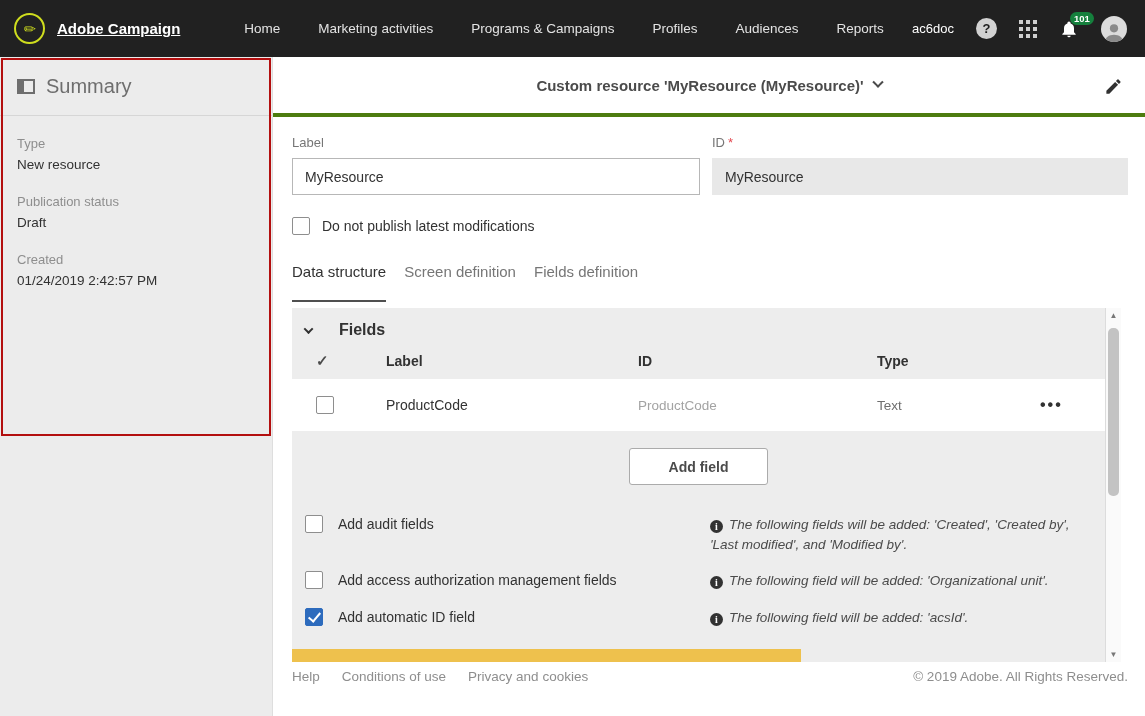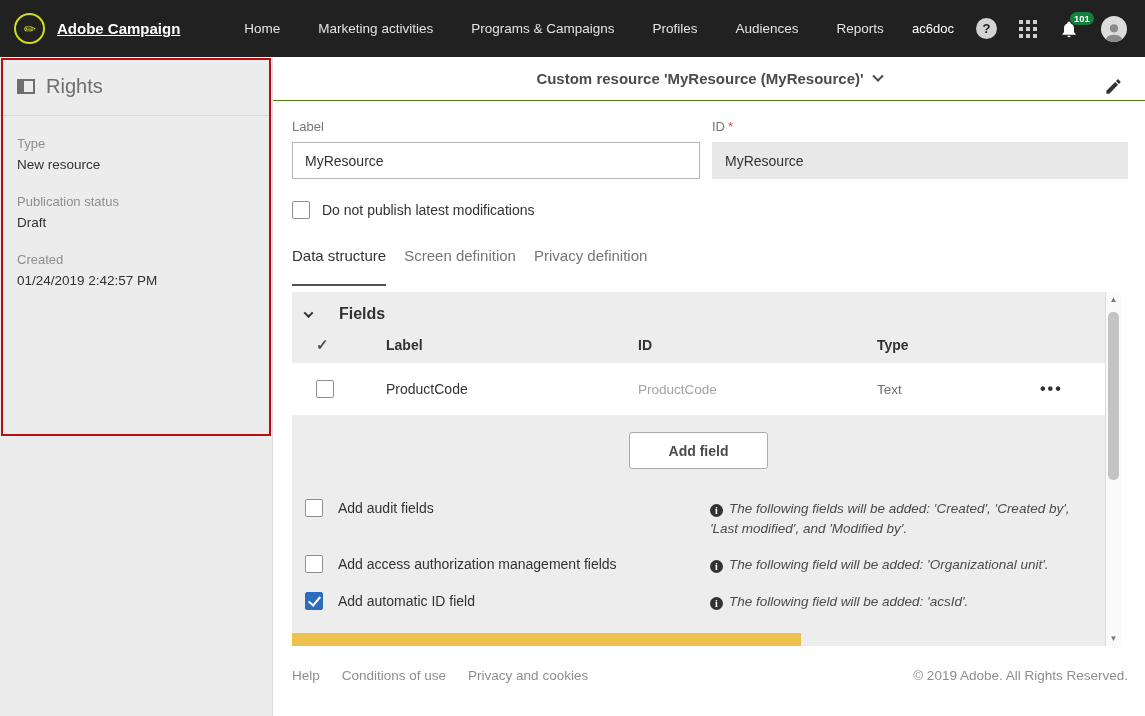--- a/index.html
+++ b/index.html
@@ -60,21 +60,21 @@
   .sfield .svalue { font-size:13.5px; color:#323232; }
 
   .annotation {
     position:absolute; left:1px; top:58px; width:270px; height:378px;
     border:2px solid #b30f0f; pointer-events:none; z-index:9;
   }
 
   
   .main { position:absolute; left:273px; top:57px; right:0; bottom:0; background:#fff; }
   .main-header {
-    height:44px; border-bottom:1px solid #4d7c0f; position:relative;
+    height:60px; border-bottom:4px solid #4d7c0f; position:relative;
     display:flex; align-items:center; justify-content:center;
   }
   .main-title { font-size:15px; font-weight:bold; color:#4b4b4b; display:flex; align-items:center; gap:10px; cursor:pointer; }
   .chev-down { width:8px; height:8px; border-right:2px solid #4b4b4b; border-bottom:2px solid #4b4b4b; transform:rotate(45deg) translate(-2px,-2px); }
   .edit-pencil { position:absolute; right:22px; top:20px; cursor:pointer; }
 
   .content { padding:0 17px 0 19px; position:relative; }
   .form-grid { display:grid; grid-template-columns:408px 416px; column-gap:12px; margin-top:18px; }
   .field-label { font-size:13px; color:#767676; margin-bottom:8px; }
   .req { color:#e34850; margin-left:3px; }
@@ -133,22 +133,22 @@
 
   
   .vscroll { position:absolute; right:0; top:0; bottom:0; width:16px; background:#fafafa; border-left:1px solid #dcdcdc; }
   .vscroll .arrow { position:absolute; left:0; right:0; height:15px; color:#777; font-size:8px; text-align:center; line-height:15px; cursor:pointer; }
   .vscroll .arrow.up { top:0; }
   .vscroll .arrow.down { bottom:0; }
   .vscroll .thumb { position:absolute; left:2px; width:11px; top:20px; height:168px; background:#c3c3c3; border-radius:5px; cursor:pointer; }
 
   
   .footer {
-    position:absolute; left:0; right:0; bottom:0; height:48px;
-    display:flex; padding:0 17px 0 19px;
+    position:absolute; left:0; right:0; bottom:16px; height:48px;
+    display:flex; align-items:center; padding:0 17px 0 19px;
   }
   .footer a { color:#8e8e8e; font-size:13.5px; text-decoration:none; margin-right:22px; cursor:pointer; }
   .copyright { margin-left:auto; color:#8e8e8e; font-size:13.5px; }
 </style>
 </head>
 <body>
 
 <div class="page">
 
   <div class="navbar">
@@ -191,21 +191,21 @@
             <circle cx="12" cy="7" r="4.5"></circle>
             <path d="M2 22c0-5 4.5-8 10-8s10 3 10 8z"></path>
           </svg>
       </div>
     </div>
   </div>
 
   <div class="sidebar">
     <div class="summary-header">
       <span class="summary-icon"></span>
-      <span class="summary-title">Rights</span>
+      <span class="summary-title">Summary</span>
     </div>
     <div class="sidebar-fields">
       <div class="sfield">
         <div class="slabel">Type</div>
         <div class="svalue">New resource</div>
       </div>
       <div class="sfield">
         <div class="slabel">Publication status</div>
         <div class="svalue">Draft</div>
       </div>
@@ -248,21 +248,21 @@
       </div>
 
       <div class="cbx-row">
         <span class="cbx"></span>
         <span class="cbx-label">Do not publish latest modifications</span>
       </div>
 
       <div class="tabs">
         <div class="tab active">Data structure</div>
         <div class="tab">Screen definition</div>
-        <div class="tab">Privacy definition</div>
+        <div class="tab">Fields definition</div>
       </div>
 
       <div class="panel">
         <div class="panel-inner">
 
           <div class="fields-head">
             <span class="chev"></span>
             <span class="fields-title">Fields</span>
           </div>
 

